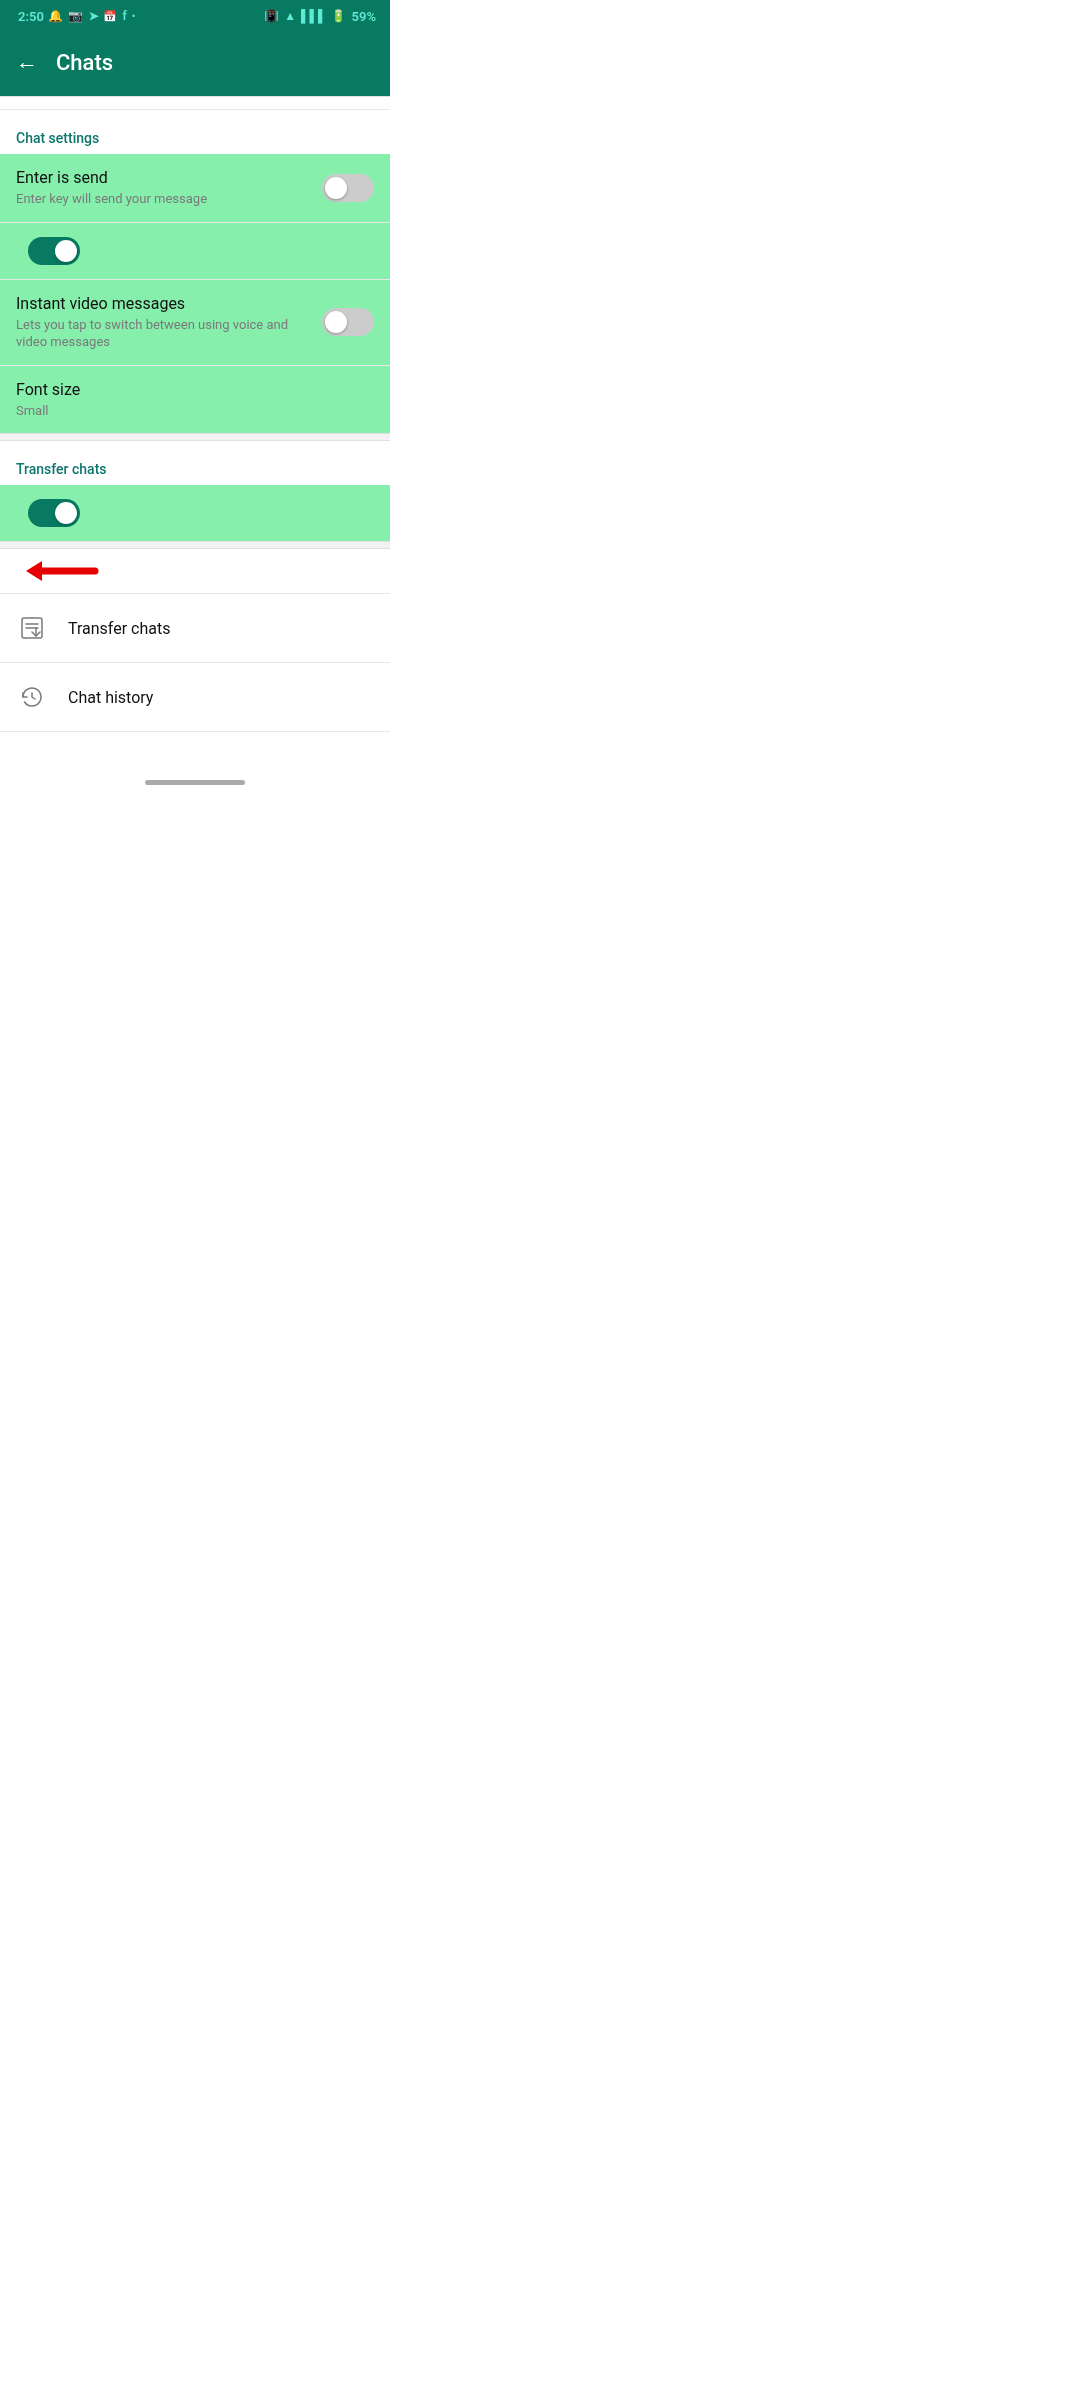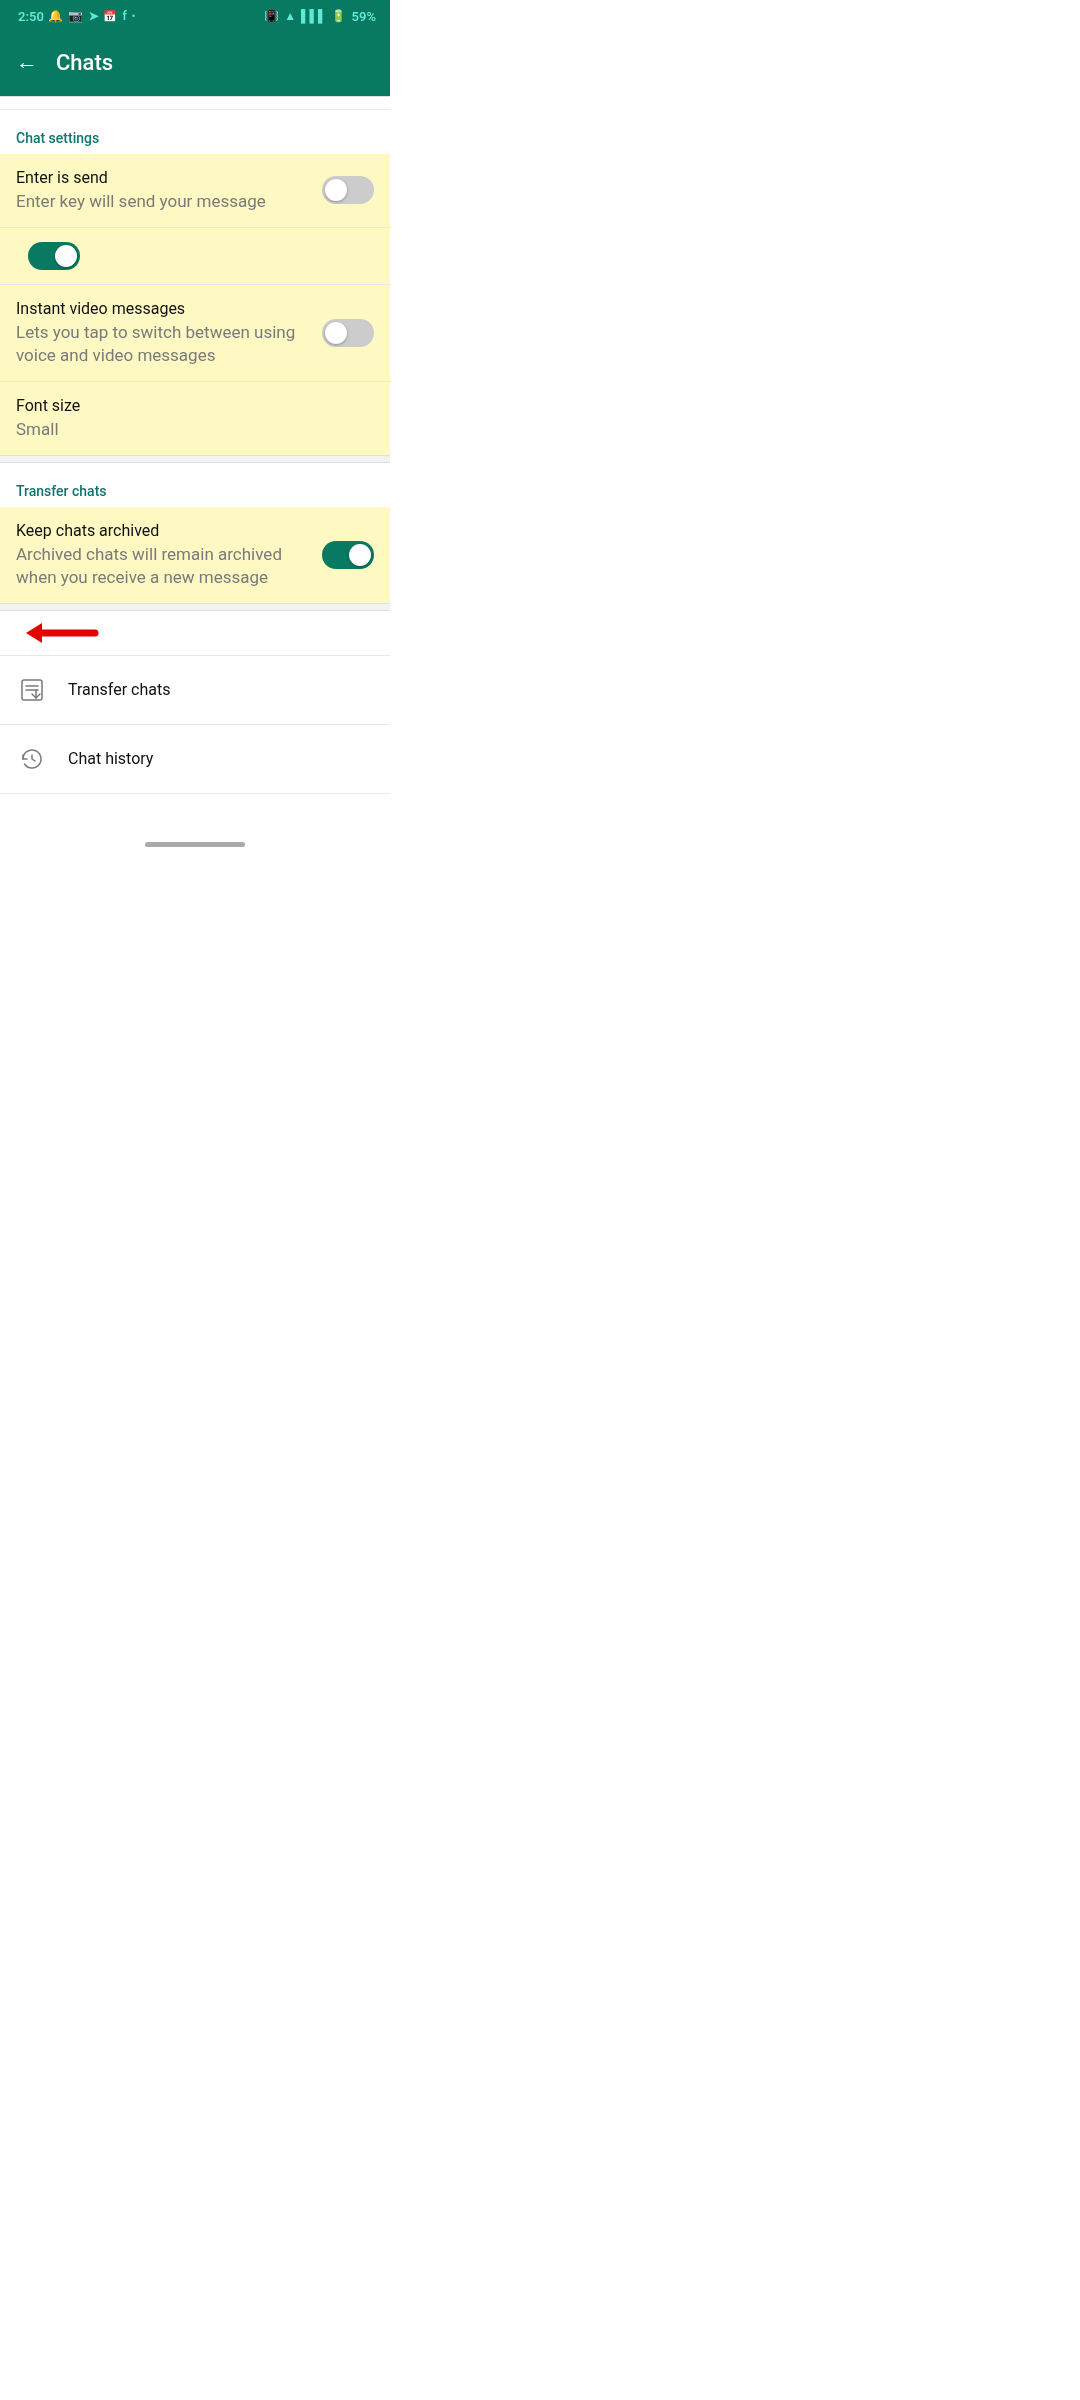--- a/index.html
+++ b/index.html
@@ -64,32 +64,32 @@
       font-size: 14px;
       color: #0f766e;
       font-weight: 500;
     }
 
     .setting-item {
       display: flex;
       align-items: center;
       justify-content: space-between;
       padding: 14px 16px;
-      background: #fef9c3;
+      background: #86efac;
       cursor: pointer;
     }
     .setting-item-text { flex: 1; }
     .setting-item-title {
       font-size: 16px;
       color: #111;
       font-weight: 400;
       margin-bottom: 3px;
     }
     .setting-item-subtitle {
-      font-size: 17px;
+      font-size: 13px;
       color: #7a7a7a;
       line-height: 1.35;
     }
 
     
     .toggle {
       position: relative;
       width: 52px;
       height: 28px;
       flex-shrink: 0;
@@ -253,24 +253,20 @@
     <div class="setting-item-title">Font size</div>
     <div class="setting-item-subtitle">Small</div>
   </div>
 </div>
 
 <div class="section-divider"></div>
 
 <div class="section-header">Transfer chats</div>
 
 <div class="setting-item">
-  <div class="setting-item-text">
-    <div class="setting-item-title">Keep chats archived</div>
-    <div class="setting-item-subtitle">Archived chats will remain archived when you receive a new message</div>
-  </div>
   <div class="toggle">
     <div class="toggle-track on"></div>
     <div class="toggle-thumb on"></div>
   </div>
 </div>
 
 <div class="section-divider"></div>
 
 <div style="position: relative; display: flex; align-items: center; padding: 4px 8px 4px 8px;">
 

